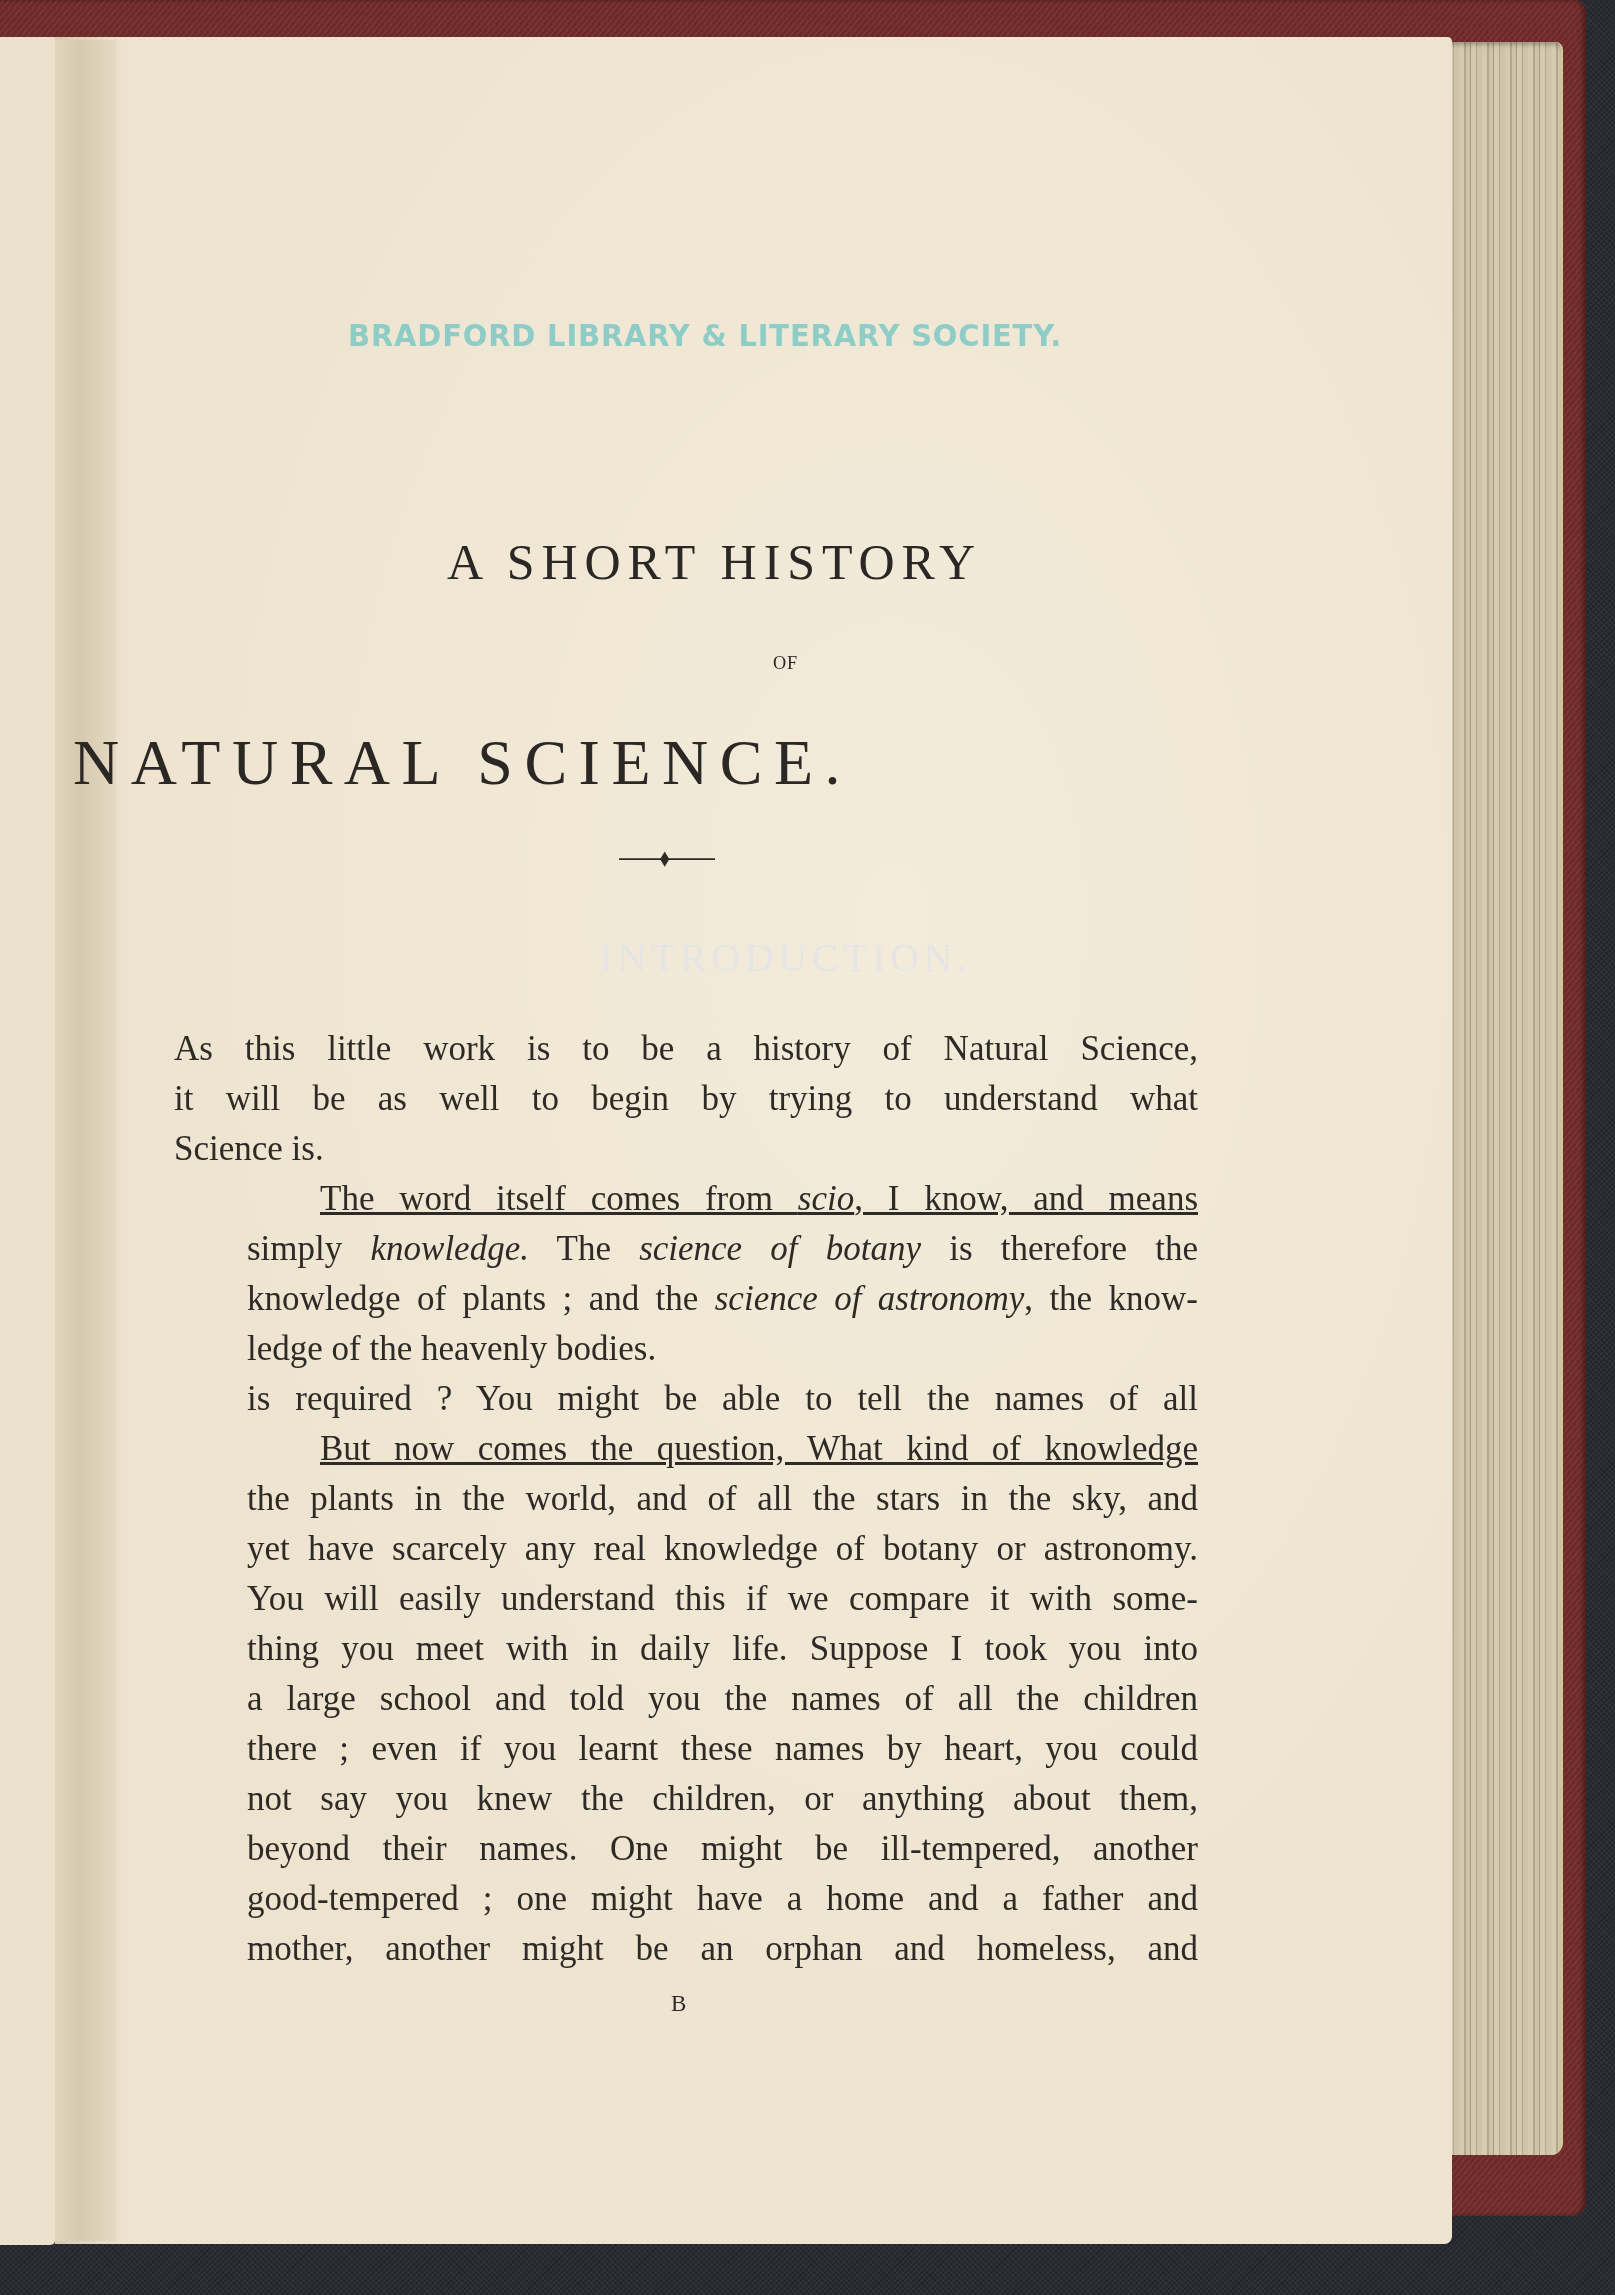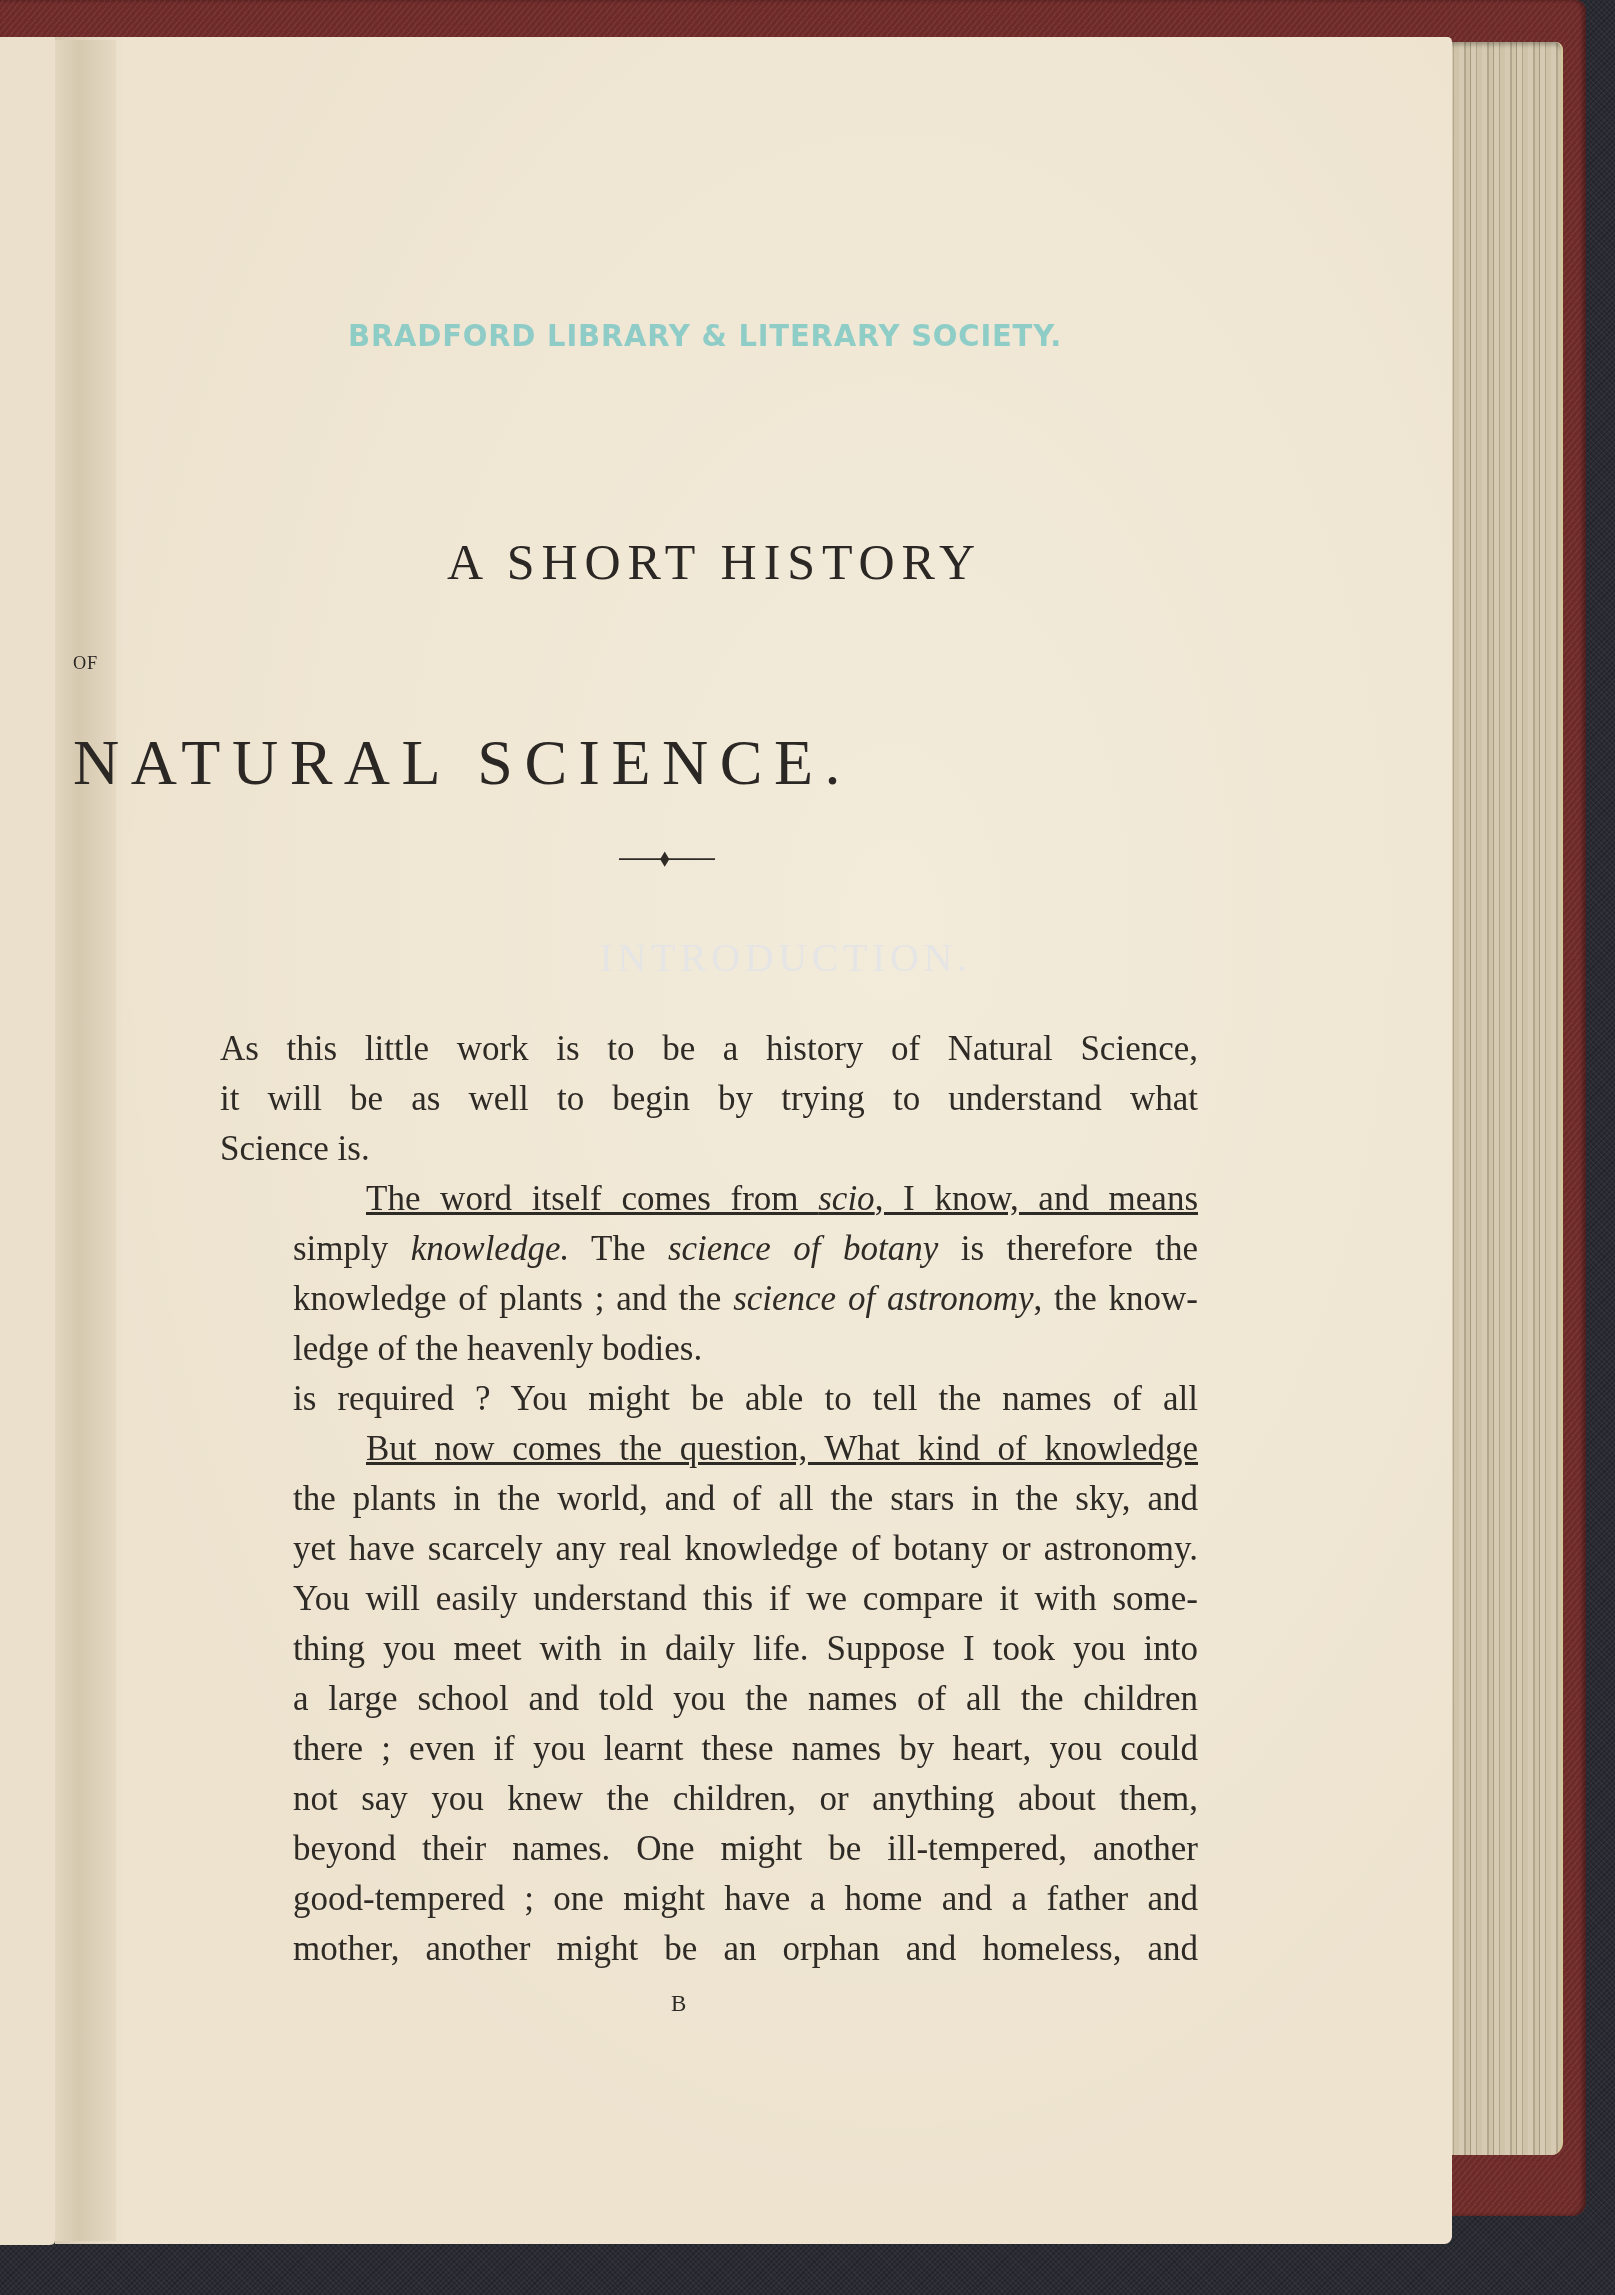--- a/index.html
+++ b/index.html
@@ -58,21 +58,21 @@
       font-family: "DejaVu Sans", sans-serif; font-weight: bold;
       font-size: 29px; letter-spacing: 0.8px; white-space: nowrap;
       transform: scaleY(1.05);
     }
     .title-1 {
       position: absolute; left: 0; top: 533px; width: 1356px; text-align: center;
       font-size: 50px; letter-spacing: 6.9px; color: #2b2724; padding-left: 73px;
       box-sizing: border-box;
     }
     .title-of {
-      position: absolute; left: 0; top: 653px; width: 1498px; text-align: left;
+      position: absolute; left: 0; top: 653px; width: 1498px; text-align: center;
       font-size: 18.3px; color: #2b2724; letter-spacing: 0.8px; padding-left: 73px;
       box-sizing: border-box;
     }
     .title-2 {
       position: absolute; left: 0; top: 726px; width: 1498px; 
       font-size: 64px; letter-spacing: 11.5px; color: #2b2724; padding-left: 73px;
       box-sizing: border-box;
     }
     .ornament {
       position: absolute; left: 619px; top: 850px; width: 96px; height: 18.3px;
@@ -82,21 +82,21 @@
       font-size: 40px; letter-spacing: 4.6px; color: #e5e5e5; padding-left: 73px;
       box-sizing: border-box;
     }
     .body-text {
       position: absolute; left: 174px; top: 1024px; width: 1024px;
       font-size: 35px; line-height: 50px; color: #2e2a26;
       text-align: justify;
     }
     .body-text p { margin: 0; }
     .body-text p + p { text-indent: 73px; }
-    .body-text .line { display: block; text-align: justify; text-align-last: justify; margin-left: 46px; }
+    .body-text .line { display: block; text-align: justify; text-align-last: justify; }
     .body-text .line.last { text-align-last: left; }
     .body-text .ind { padding-left: 73px; text-decoration: underline; }
     .body-text em { font-style: italic; }
     .signature {
       position: absolute; left: 671px; top: 1991px; font-size: 23px; color: #2e2a26;
     }
   </style>
 </head>
 <body>
 

